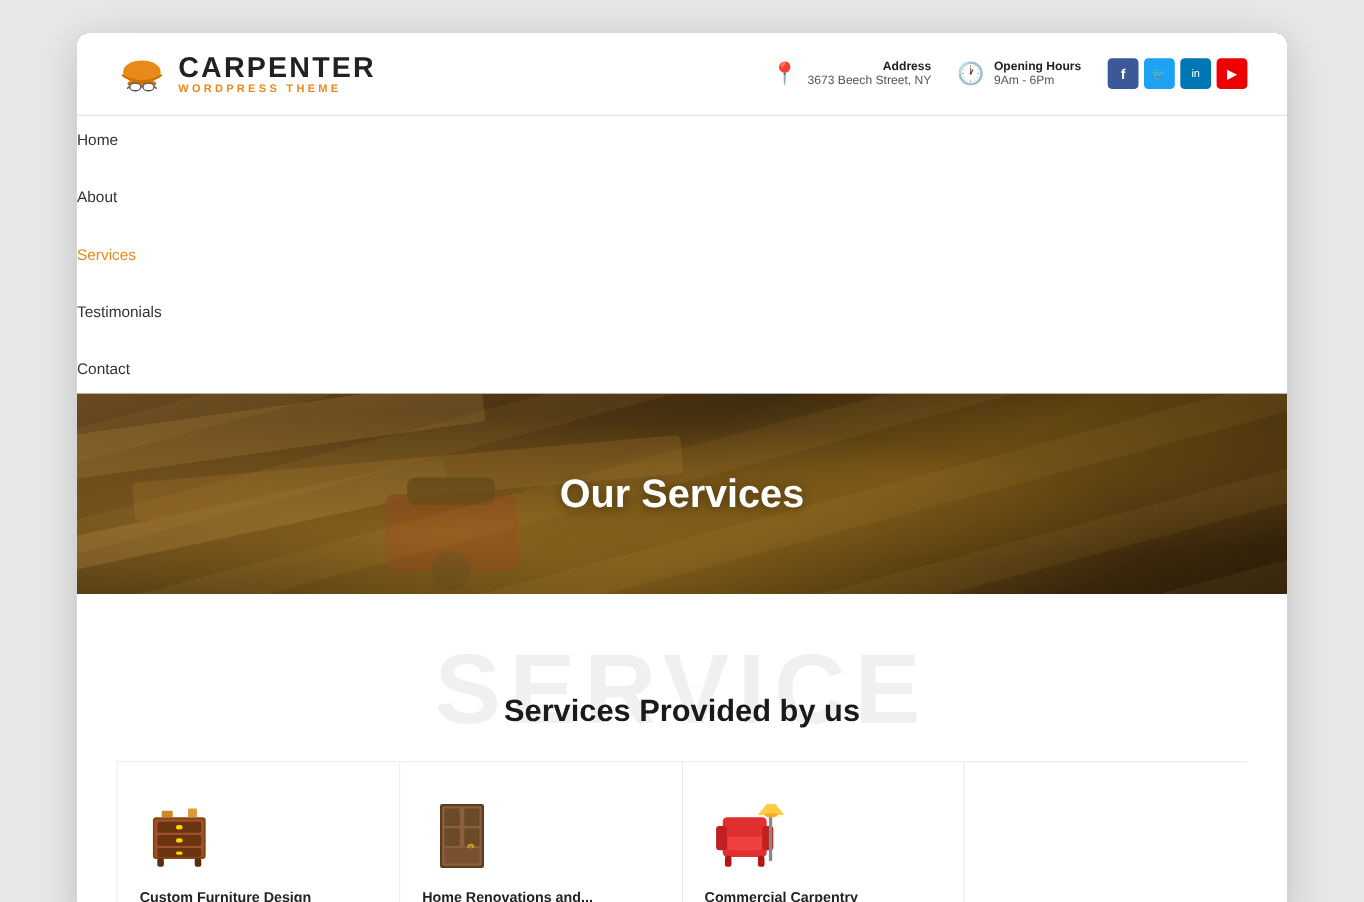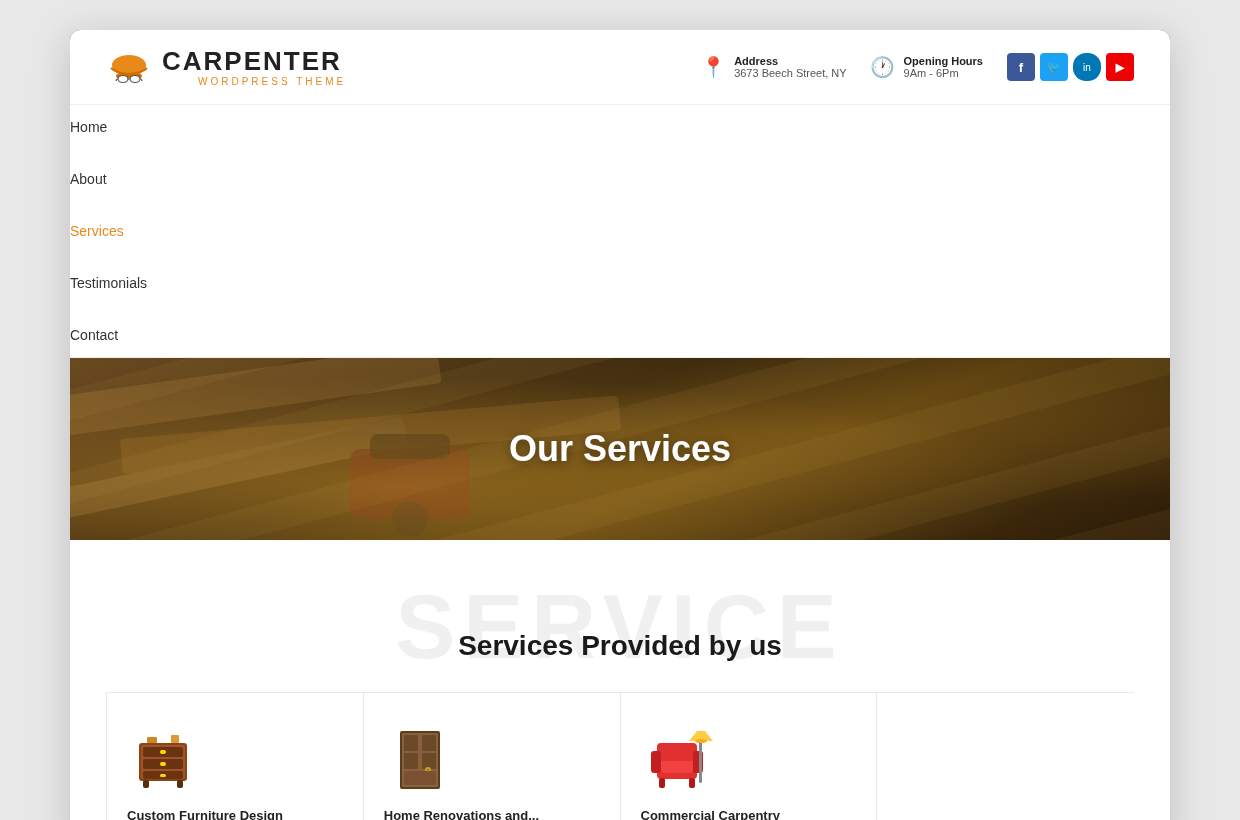--- a/index.html
+++ b/index.html
@@ -42,40 +42,40 @@
       font-size: 26px;
       font-weight: 800;
       color: #222;
       letter-spacing: 2px;
       line-height: 1.1;
     }
     .logo-subtitle {
       font-size: 10px;
       color: #e8891a;
       letter-spacing: 3px;
-      font-weight: 400;
-      margin-left: 36px;
+      font-weight: 700;
     }
     .header-info {
       display: flex;
       align-items: center;
       gap: 24px;
     }
     .info-item {
       display: flex;
       align-items: center;
       gap: 8px;
     }
     .info-icon {
       font-size: 20px;
     }
     .info-label {
       font-size: 11px;
       font-weight: 700;
       color: #222;
+      text-align: right;
     }
     .info-value {
       font-size: 11px;
       color: #555;
     }
     .social-icons {
       display: flex;
       gap: 5px;
       align-items: center;
     }
@@ -274,21 +274,21 @@
         <span class="info-icon" style="color:#e8891a;">🕐</span>
         <div>
           <div class="info-label">Opening Hours</div>
           <div class="info-value">9Am - 6Pm</div>
         </div>
       </div>
 
       <div class="social-icons">
         <a class="social-btn social-fb" href="#">f</a>
         <a class="social-btn social-tw" href="#" style="font-size:11px;">🐦</a>
-        <a class="social-btn social-li" href="#" style="font-size:10px;font-weight:400;border-radius:13px;">in</a>
+        <a class="social-btn social-li" href="#" style="font-size:10px;font-weight:400;">in</a>
         <a class="social-btn social-yt" href="#" style="font-size:11px;">▶</a>
       </div>
     </div>
   </div>
 
   <nav class="nav-bar">
     <a class="nav-link" href="#">Home</a>
     <a class="nav-link" href="#">About</a>
     <a class="nav-link active" href="#" style="color:#e8891a;">Services</a>
     <a class="nav-link" href="#">Testimonials</a>

